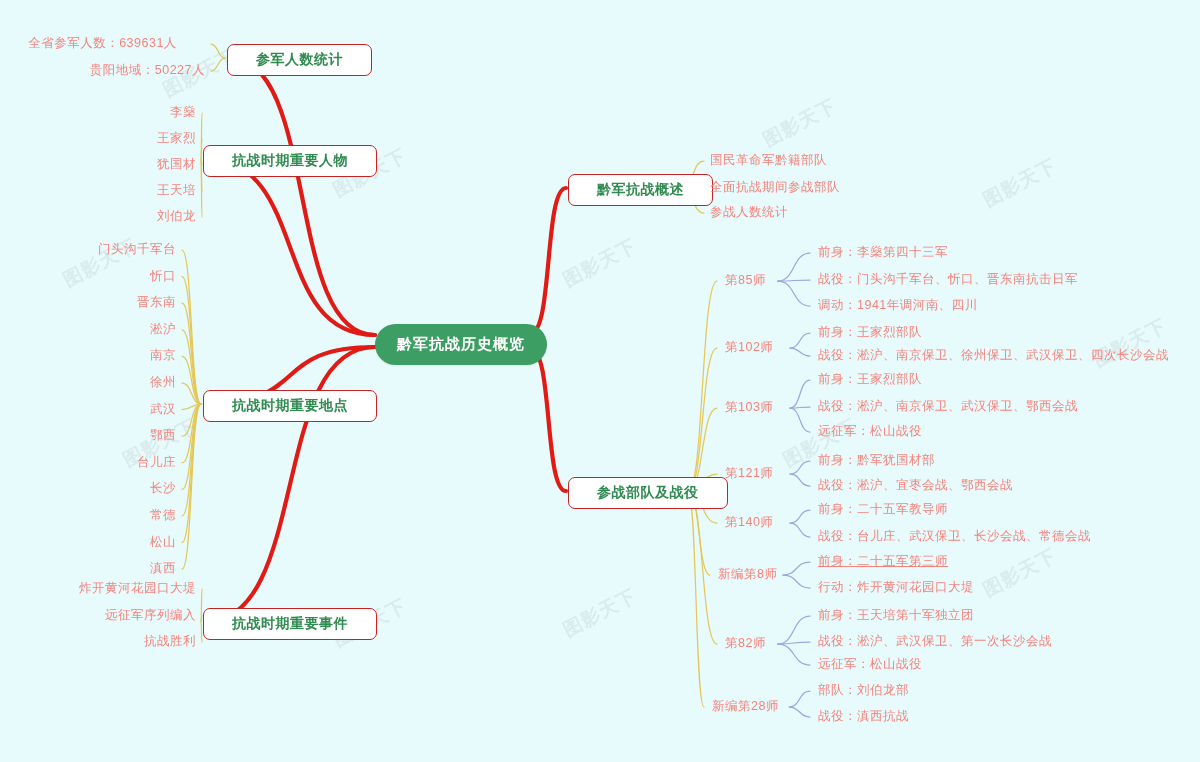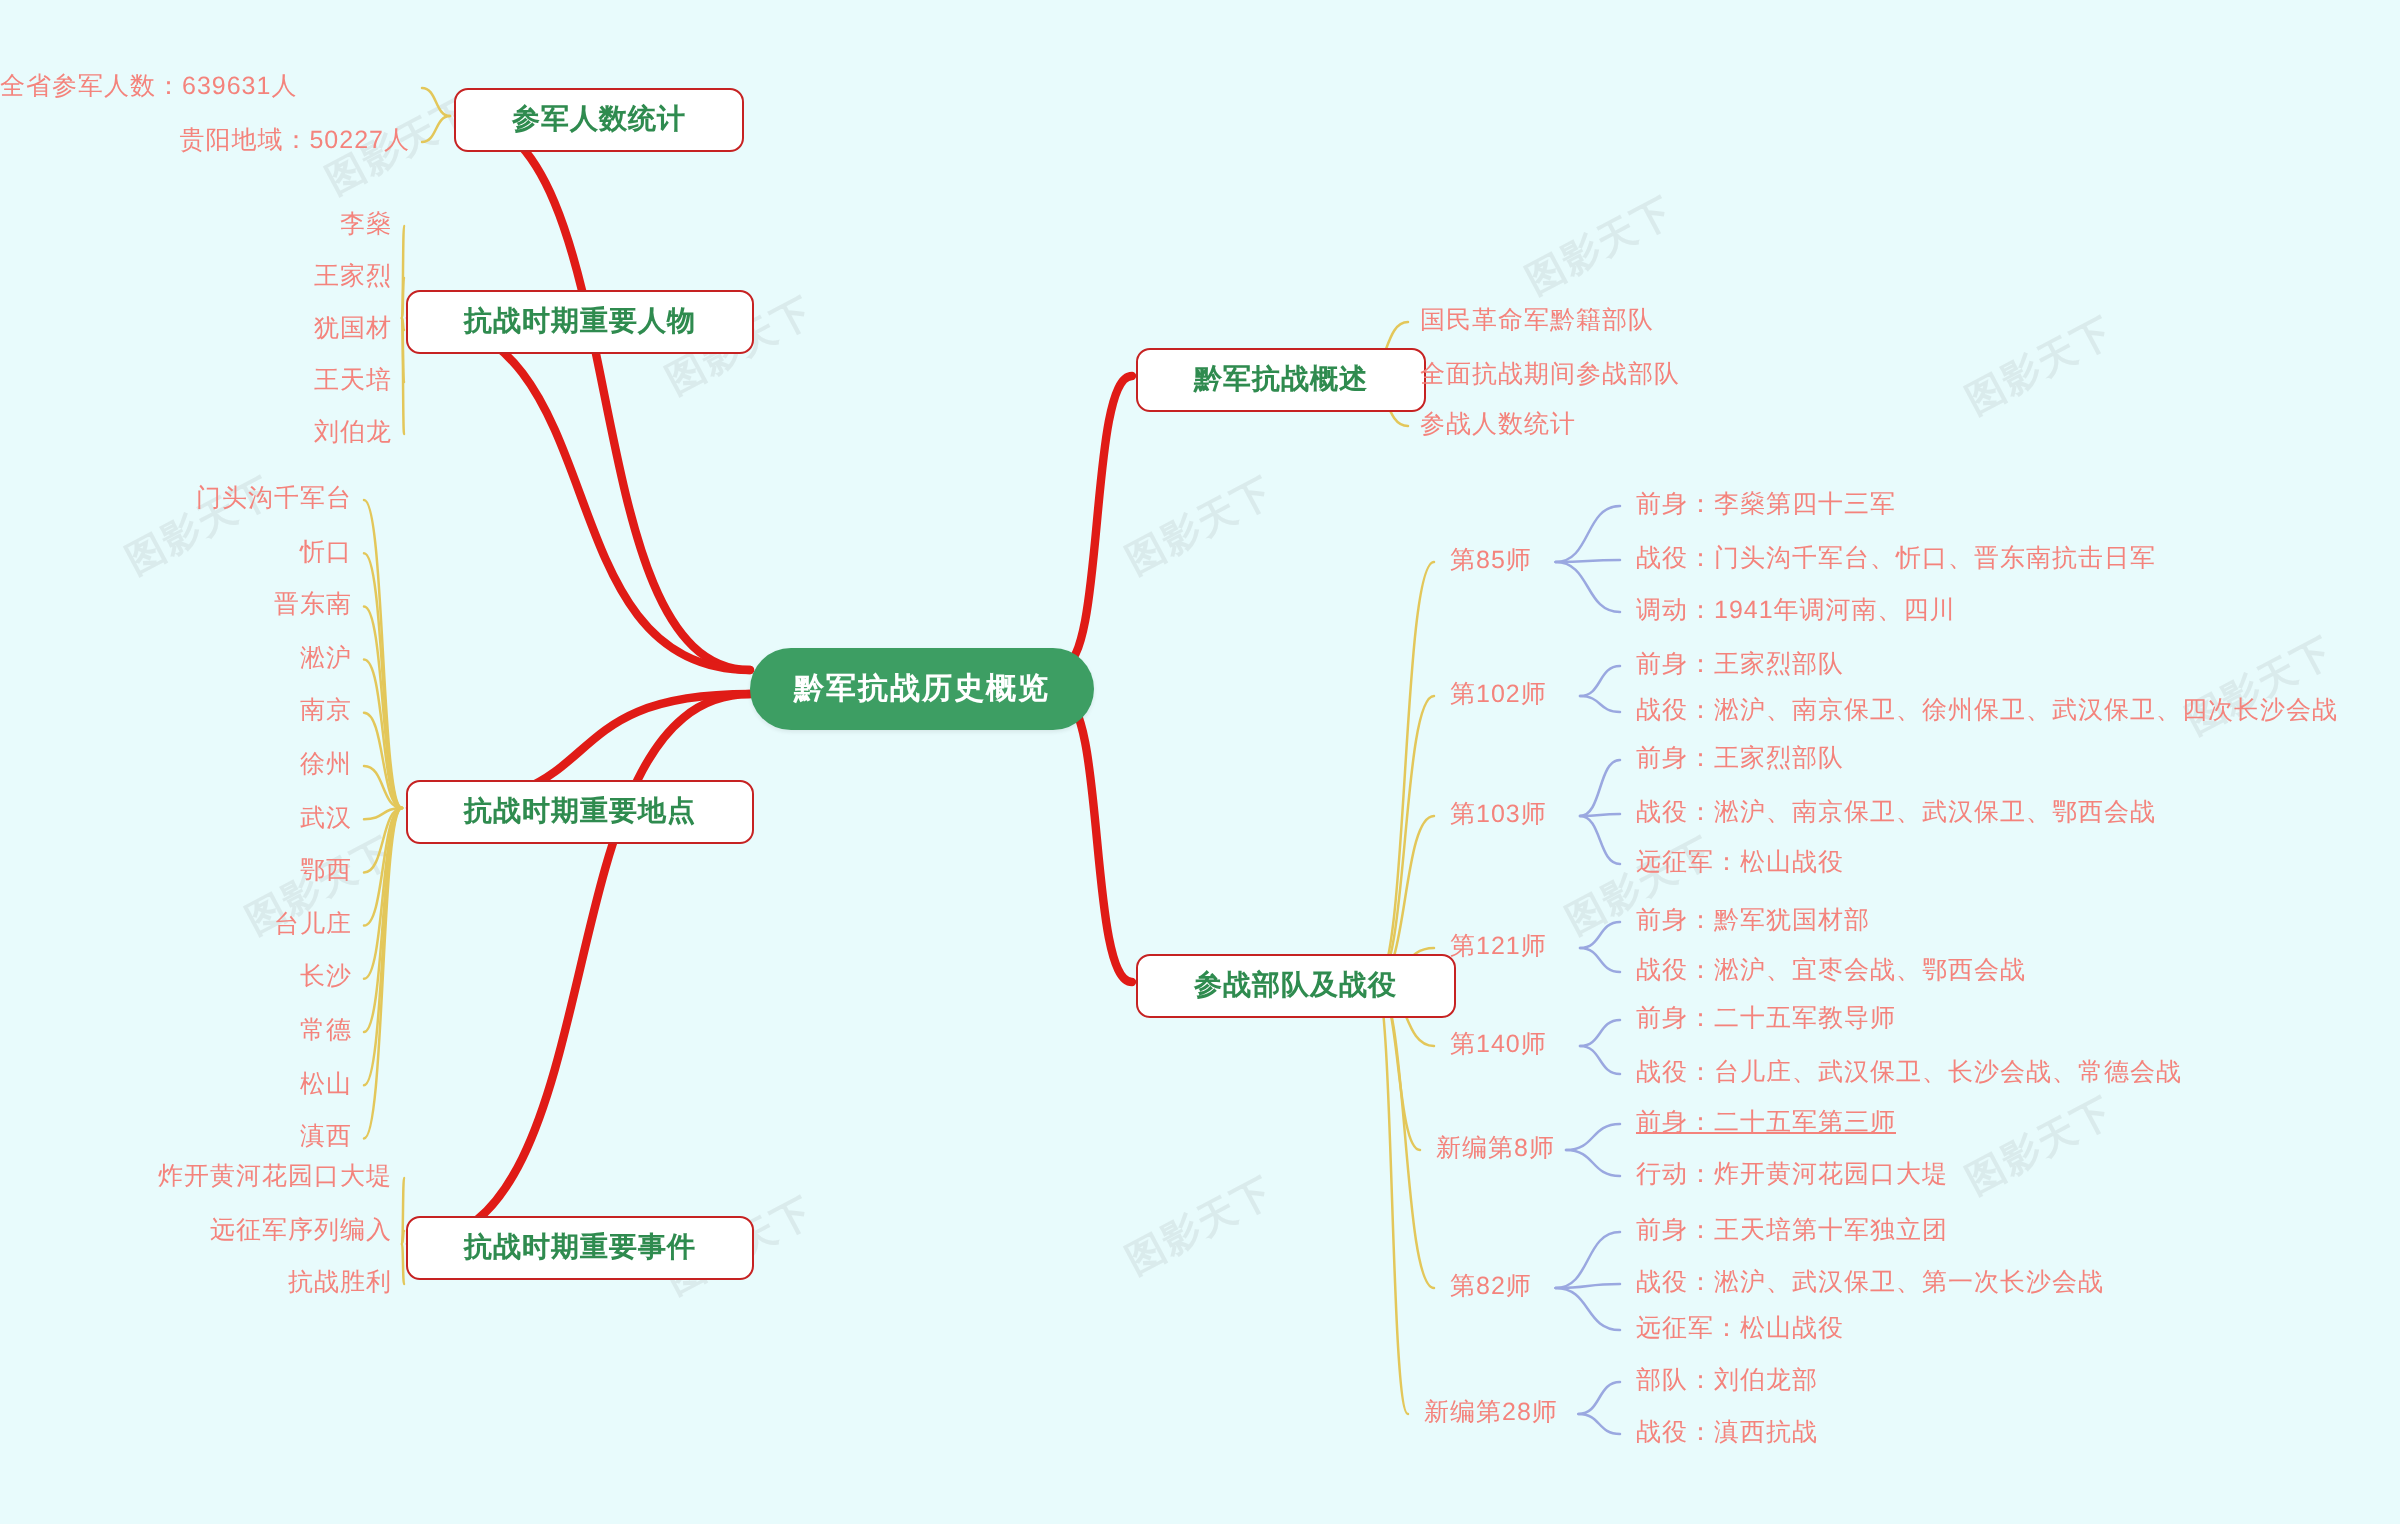--- a/index.html
+++ b/index.html
@@ -120,21 +120,21 @@
       <path class="lnk-l3" d="M 777.8 644 C 795.51 644, 792.29 616, 810 616"></path>
       <path class="lnk-l3" d="M 777.8 644 C 795.51 644, 792.29 642, 810 642"></path>
       <path class="lnk-l3" d="M 777.8 644 C 795.51 644, 792.29 665, 810 665"></path>
       <path class="lnk-l2" d="M 688 491 C 696.8 491, 695.2 707, 704 707"></path>
       <path class="lnk-l3" d="M 789.2 707 C 800.64 707, 798.5600000000001 691, 810 691"></path>
       <path class="lnk-l3" d="M 789.2 707 C 800.64 707, 798.5600000000001 717, 810 717"></path>
     </svg>
   <div id="nodes">
       <div class="node root-node" style="left: 375px; top: 324px;">黔军抗战历史概览</div>
       <div class="node branch-node" style="left: 227px; top: 44px;">参军人数统计</div>
-      <div class="node leaf r-txt" style="left: 0px; top: 35px; width: 205px; text-align: left;">全省参军人数：639631人</div>
+      <div class="node leaf r-txt" style="left: 0px; top: 35px; width: 205px; text-align: center;">全省参军人数：639631人</div>
       <div class="node leaf r-txt" style="left: 0px; top: 62px; width: 205px; text-align: right;">贵阳地域：50227人</div>
       <div class="node branch-node" style="left: 203px; top: 145px;">抗战时期重要人物</div>
       <div class="node leaf r-txt" style="left: 0px; top: 104px; width: 196px; text-align: right;">李燊</div>
       <div class="node leaf r-txt" style="left: 0px; top: 130px; width: 196px; text-align: right;">王家烈</div>
       <div class="node leaf r-txt" style="left: 0px; top: 156px; width: 196px; text-align: right;">犹国材</div>
       <div class="node leaf r-txt" style="left: 0px; top: 182px; width: 196px; text-align: right;">王天培</div>
       <div class="node leaf r-txt" style="left: 0px; top: 208px; width: 196px; text-align: right;">刘伯龙</div>
       <div class="node branch-node" style="left: 203px; top: 390px;">抗战时期重要地点</div>
       <div class="node leaf r-txt" style="left: 0px; top: 241px; width: 176px; text-align: right;">门头沟千军台</div>
       <div class="node leaf r-txt" style="left: 0px; top: 267.6px; width: 176px; text-align: right;">忻口</div>

